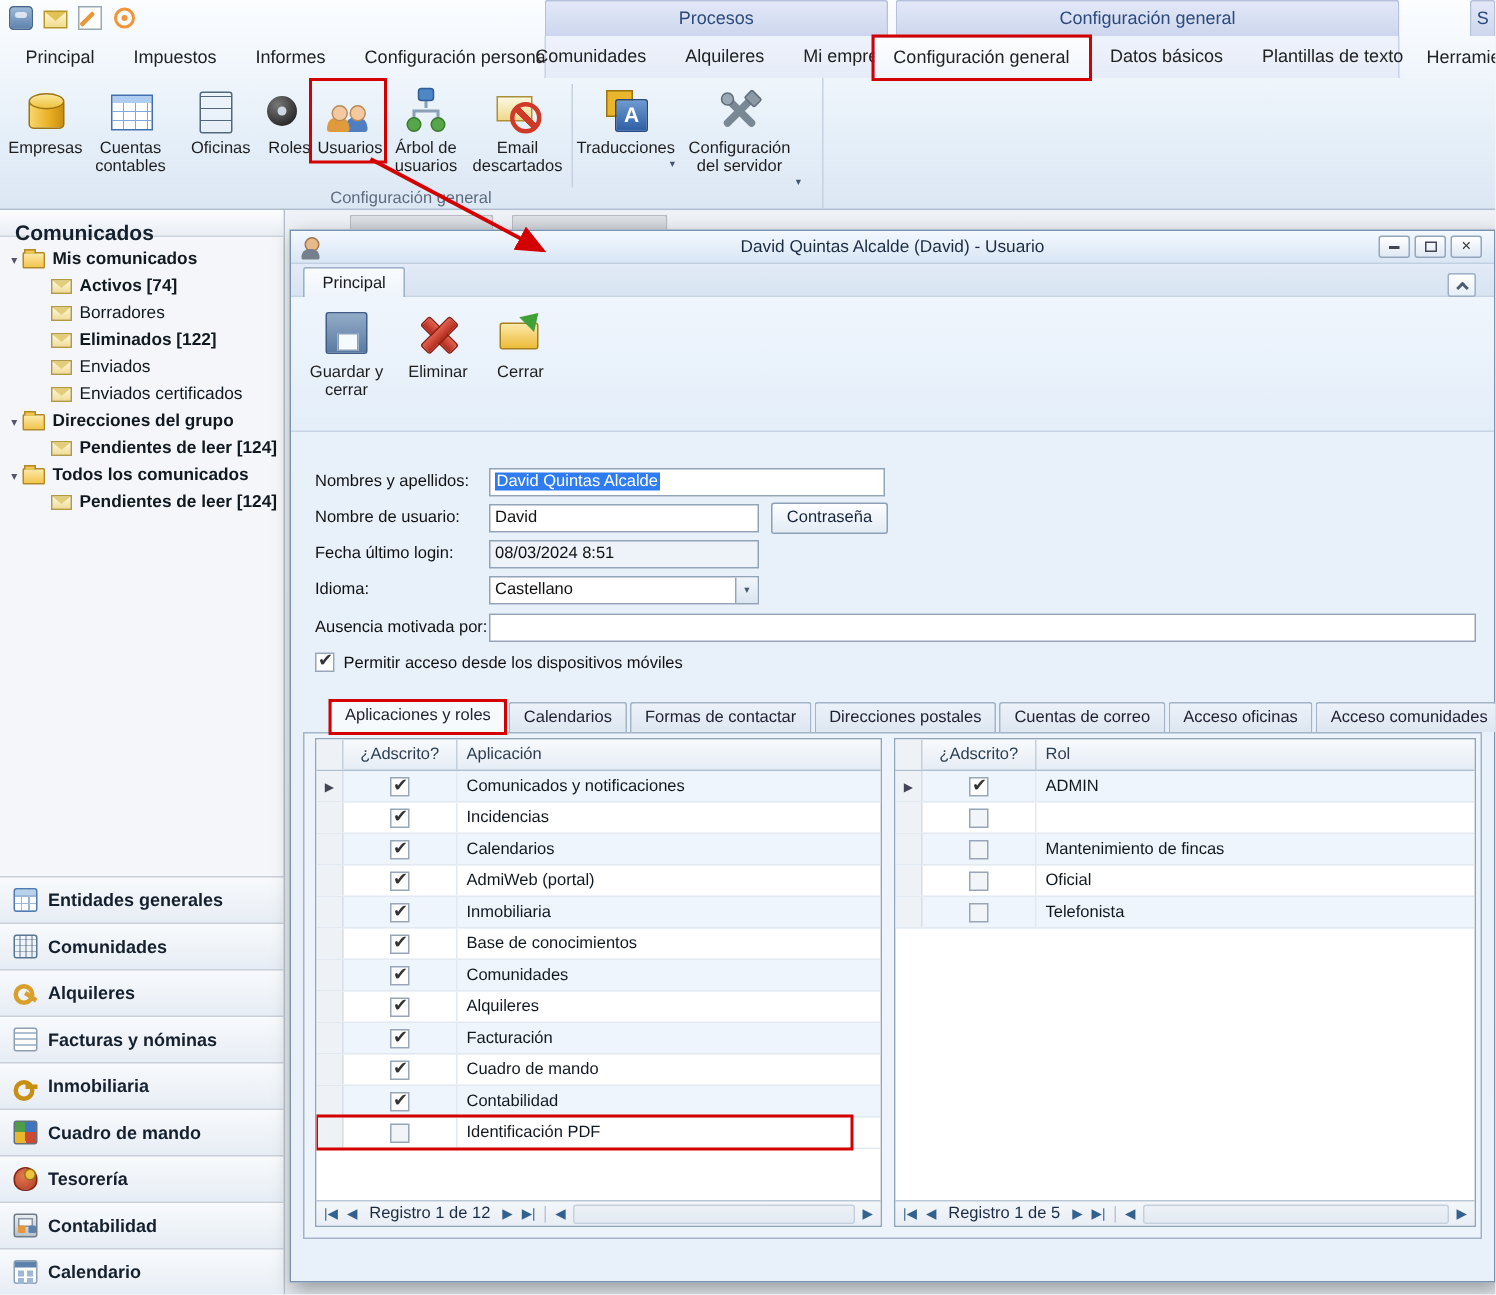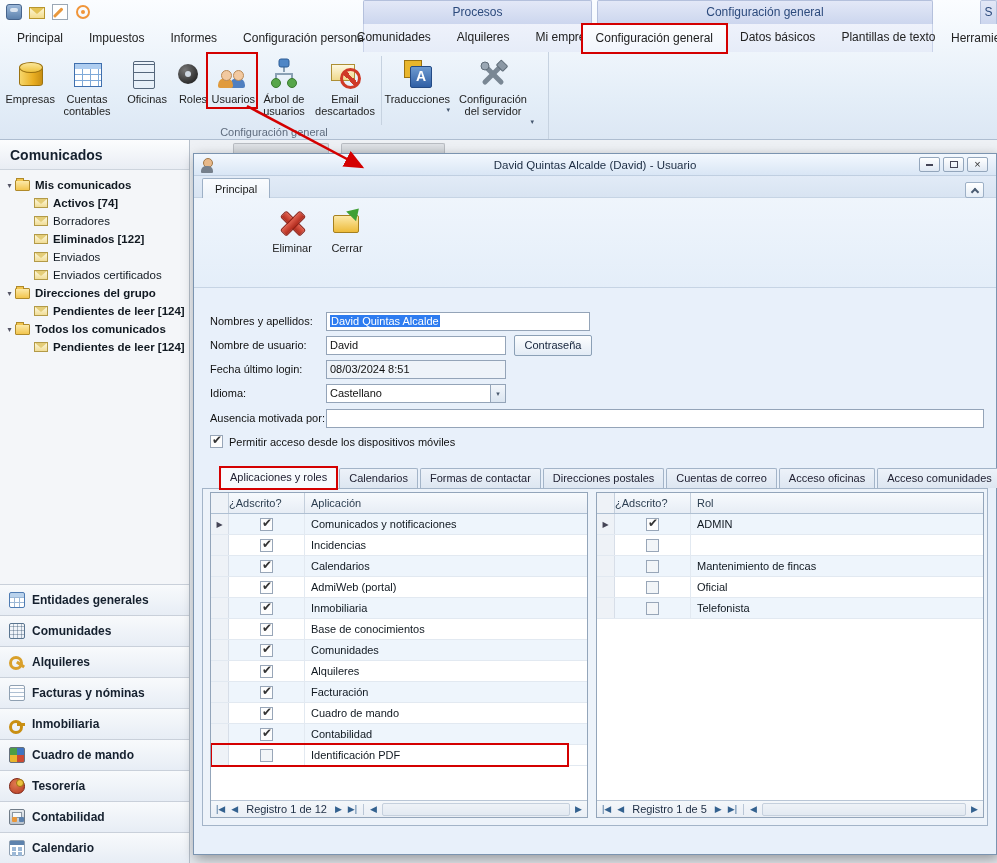--- a/index.html
+++ b/index.html
@@ -54,21 +54,21 @@
 .ri-ema::after{content:"";position:absolute;right:1px;bottom:2px;width:15px;height:15px;border:3px solid #cf3a28;border-radius:50%;background:linear-gradient(45deg,transparent 40%,#cf3a28 40% 60%,transparent 60%)}
 .ri-tra::before{content:"";position:absolute;left:3px;top:3px;width:16px;height:16px;background:#e9b62c;border:1px solid #9c7310}
 .ri-tra::after{content:"A";position:absolute;right:3px;bottom:3px;width:20px;height:20px;background:linear-gradient(#6d9ad0,#2f5fa5);border:1px solid #234a85;color:#fff;font-weight:bold;font-size:14px;line-height:19px;text-align:center;border-radius:2px}
 
 
 .bgmain{position:absolute;left:190px;top:140px;right:0;bottom:0;background:linear-gradient(#eef1f5,#e4e8ed)}
 .bg-tab{position:absolute;top:3px;height:10px;background:linear-gradient(#dfe2e6,#cfd3d8);border:1px solid #b8bcc2;border-bottom:none;border-radius:2px 2px 0 0}
 
 
 .sidebar{position:absolute;left:0;top:140px;width:190px;bottom:0;background:#f4f6f9;border-right:1px solid #b6bfca;display:flex;flex-direction:column;overflow:hidden}
-.sb-title{height:30px;line-height:30px;padding-left:10px;font-size:14px;font-weight:bold;color:#15202e;background:linear-gradient(#fcfdfe,#e9edf4);border-bottom:1px solid #cdd4dd;flex:none}
+.sb-title{height:18px;line-height:30px;padding-left:10px;font-size:14px;font-weight:bold;color:#15202e;background:linear-gradient(#fcfdfe,#e9edf4);border-bottom:1px solid #cdd4dd;flex:none}
 .tree{padding:6px 0 0 4px;flex:none}
 .titem{display:flex;align-items:center;height:18px;white-space:nowrap;overflow:hidden}
 .titem .exp{width:11px;text-align:center;color:#556;font-size:8px;flex:none}
 .titem.lvl1{padding-left:30px}
 .titem .lab{margin-left:5px;font-size:11.5px;color:#101820}
 .b{font-weight:bold}
 .t-folder{width:15px;height:11px;background:linear-gradient(#fce9a8,#f2c54e);border:1px solid #b08a2a;border-radius:1px;position:relative;flex:none}
 .t-folder::before{content:"";position:absolute;top:-3px;left:0;width:6px;height:2px;background:#f2c54e;border:1px solid #b08a2a;border-bottom:none}
 .t-env{width:14px;height:10px;background:linear-gradient(#fdf8e0,#f1dd96);border:1px solid #b39a47;position:relative;flex:none}
 .t-env::before{content:"";position:absolute;left:0;top:0;border-left:6px solid transparent;border-right:6px solid transparent;border-top:5px solid #e4cd78}
@@ -131,21 +131,21 @@
 
 
 .dtabs{position:absolute;left:20px;top:313px;right:8px;height:21px;display:flex;align-items:center;padding-left:6px}
 .dtab{height:20px;line-height:19px;padding:0 9px;background:linear-gradient(#edf2f9,#dde6f1);border:1px solid #a3b4c8;border-bottom:none;border-radius:2px 2px 0 0;margin-right:2px;font-size:11px;color:#223;position:relative;white-space:nowrap}
 .dtab.active{background:#f7fafd;height:21px;z-index:2}
 .dtab.cut{width:18px;padding:0 5px;overflow:hidden}
 .tabpage{position:absolute;left:8px;top:334px;right:8px;height:338px;background:#edf3fa;border:1px solid #a3b4c8}
 .grid{position:absolute;background:#fff;border:1px solid #93a5ba;display:flex;flex-direction:column;overflow:hidden}
 .ghead{display:flex;height:21px;background:linear-gradient(#f7fafd,#e7edf5);border-bottom:1px solid #aebfd2;flex:none;font-size:11px;color:#2c3e50}
 .hsel{width:18px;border-right:1px solid #c4cfdc;background:#eef2f7;flex:none}
-.hcb{width:76px;border-right:1px solid #c4cfdc;line-height:20px;flex:none}
+.hcb{width:76px;border-right:1px solid #c4cfdc;text-align:center;line-height:20px;flex:none}
 .hname{flex:1;line-height:20px;padding-left:6px}
 .gbody{flex:1;overflow:hidden;background:#fff}
 .grow{display:flex;height:21px;border-bottom:1px solid #e2e9f1;position:relative}
 .gbody .grow:nth-child(odd){background:#eef5fc}
 .gsel{width:18px;border-right:1px solid #d7dee8;background:#eef2f7;flex:none;display:flex;align-items:center;justify-content:center;font-size:8px;color:#445}
 .gsel.cur::after{content:"▶"}
 .gcbc{width:76px;border-right:1px solid #e2e9f1;display:flex;align-items:center;justify-content:center;flex:none}
 .gname{flex:1;display:flex;align-items:center;padding-left:6px;font-size:11px;color:#101820;white-space:nowrap;overflow:hidden}
 .ann-row::after{content:"";position:absolute;top:-2px;bottom:-2px;left:-1px;right:18px;border:2px solid #d40000;z-index:4;pointer-events:none}
 .gfoot{margin-top:auto;height:17px;border-top:1px solid #b9c6d6;background:linear-gradient(#f4f7fa,#e9eef5);display:flex;align-items:center;padding:0 2px;font-size:11px;color:#1c2c42;flex:none}
@@ -365,20 +365,24 @@
         <span class="capbtn">×</span>
       </span>
     </div>
     <div class="dlg-tabrow">
       <span class="mtab">Principal</span>
     </div>
     <span class="collapse">
         <span class="chev"></span>
       </span>
     <div class="dlg-toolbar">
+      <div class="tbtn" style="left:8px;width:58px">
+        <span class="di di-save"></span>
+        <span>Guardar y cerrar</span>
+      </div>
       <div class="tbtn" style="left:72px;width:52px">
         <span class="di di-del"></span>
         <span>Eliminar</span>
       </div>
       <div class="tbtn" style="left:128px;width:50px">
         <span class="di di-cls"></span>
         <span>Cerrar</span>
       </div>
     </div>
 

